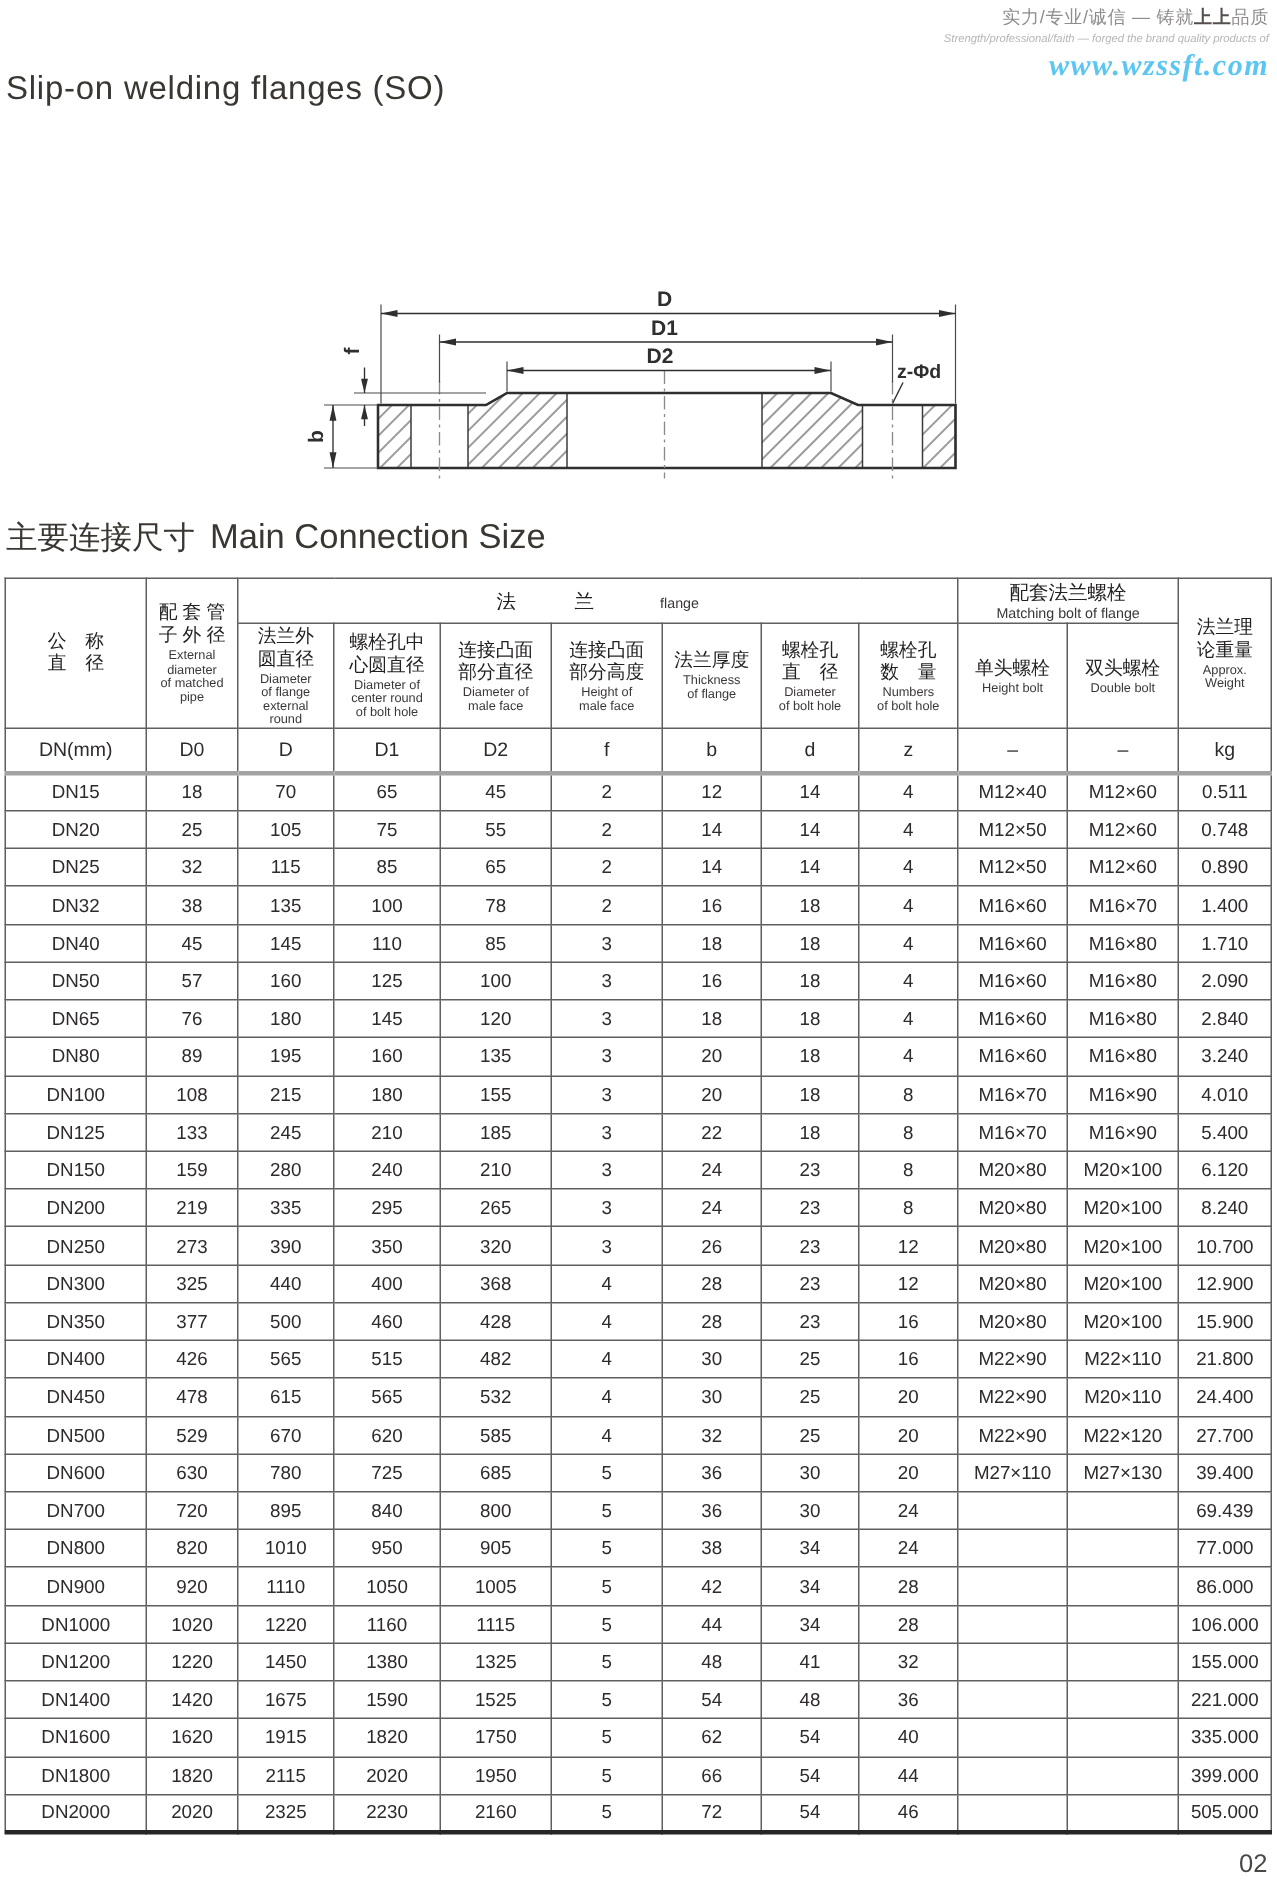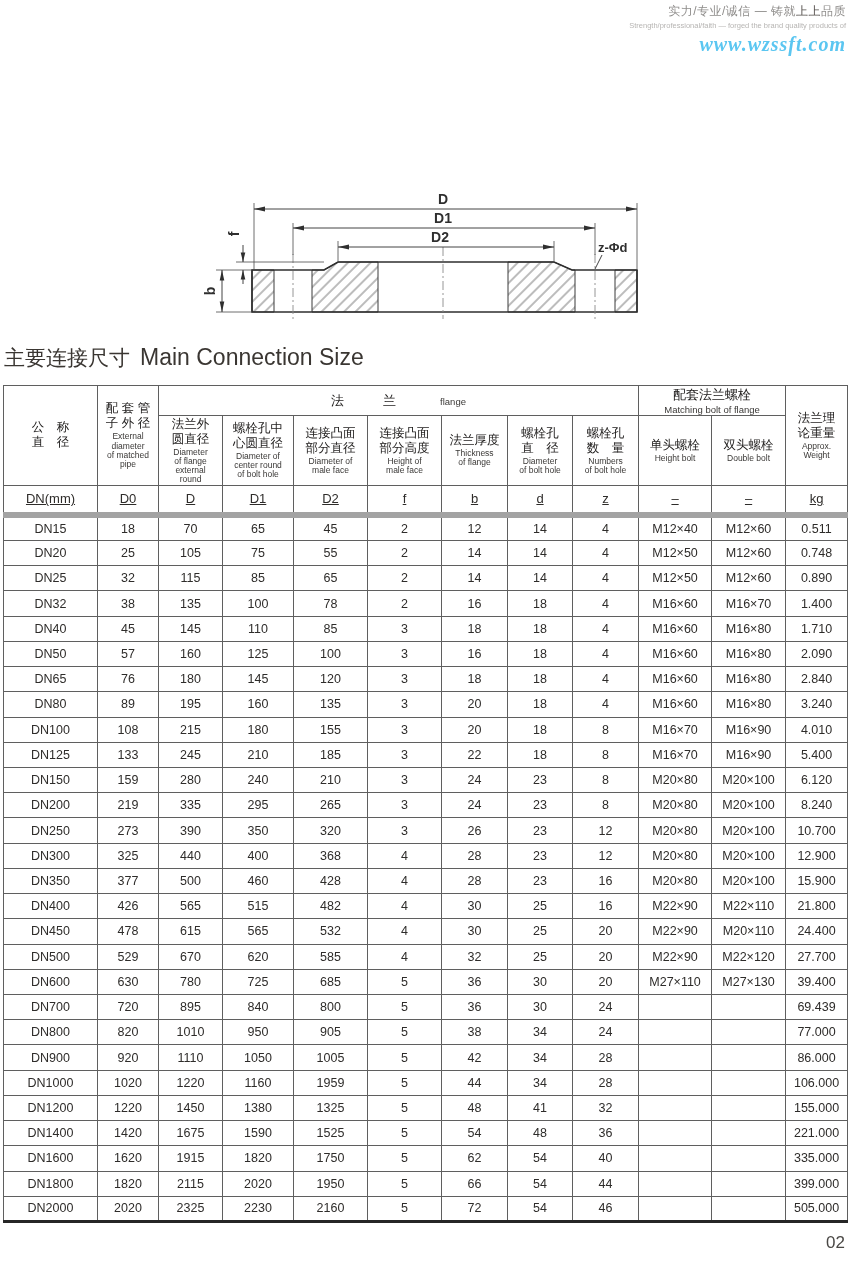--- a/index.html
+++ b/index.html
@@ -5,22 +5,22 @@
   * { margin:0; padding:0; box-sizing:border-box; }
   html,body { background:#fff; }
   body {
     width:851px; height:1261px; position:relative; overflow:hidden;
     font-family:"Liberation Sans", sans-serif; color:#3c3836;
   }
 
   
   .slogan { position:absolute; top:3px; right:5px; text-align:right; }
   .slogan-zh { font-size:12px; color:#8f8d8b; letter-spacing:0.5px; }
-  .slogan-zh .bold { color:#55504d; font-weight:normal; }
-  .slogan-en { font-size:7.5px; color:#b7b5b3; margin-top:1px; }
+  .slogan-zh .bold { color:#55504d; font-weight:bold; }
+  .slogan-en { font-size:7.5px; color:#b7b5b3; margin-top:1px;font-style:italic; }
   .website { font-size:20px; font-style:italic; font-weight:bold;
              color:#5bc6f1; margin-top:3px; letter-spacing:1px;font-family:Liberation Serif, serif; }
 
   
   .title-block { position:absolute; left:4px; top:40px; }
   .title-zh { font-size:37px; font-weight:normal; color:#3a3632; letter-spacing:1px; }
   .title-en { font-size:22px; color:#3a3632; margin-top:6px; letter-spacing:0.5px; }
 
   
   .drawing { position:absolute; left:190px; top:183px; }
@@ -36,41 +36,42 @@
     border-collapse:collapse; table-layout:fixed;
     border:1px solid #5f5f5f; border-bottom:3px solid #262626;
   }
   table.spec td {
     border:1px solid #5f5f5f; text-align:center; vertical-align:middle;
     padding:0; color:#2e2c2a; overflow:hidden;
   }
   tr.group-row { height:29px; }
   tr.colhead-row { height:66px; }
   tr.sym-row { height:30px; }
-  tr.sym-row td { border-bottom:6px solid #a3a3a3; font-size:13px;text-decoration:underline; }
+  tr.sym-row td { border-bottom:3px solid #a3a3a3; font-size:13px; }
   tr.data-row td { height:25px; font-size:12.5px; }
   .h-zh { font-size:12.5px; line-height:1.2; white-space:pre-line; color:#232120; }
   .h-en { font-size:8.5px; line-height:1.08; white-space:pre-line; color:#3a3836; margin-top:1px; }
   .g-zh { font-size:13px; color:#232120; }
   .g-en { font-size:9.5px; color:#3a3836; }
   .g-inline .g-en { margin-left:12px;padding-left:32px; }
 
   
   .page-number { position:absolute; right:6px; bottom:8px; font-size:17px; color:#4a4845; }
 </style>
 </head>
 <body>
 
 <div class="slogan">
   <div class="slogan-zh"><span>实力/专业/诚信 — 铸就</span><span class="bold">上上</span><span>品质</span></div>
   <div class="slogan-en">Strength/professional/faith — forged the brand quality products of</div>
   <div class="website">www.wzssft.com</div>
 </div>
 
 <div class="title-block">
+  <div class="title-en">Slip-on welding flanges (SO)</div>
 </div>
 
 <svg class="drawing" width="470" height="148" viewBox="0 0 470 148">
   <defs>
     <pattern id="hatch" patternUnits="userSpaceOnUse" width="8" height="8" patternTransform="rotate(-45)">
       <line x1="0" y1="0" x2="8" y2="0" stroke="#6a6a6a" stroke-width="0.9"></line>
       <line x1="0" y1="8" x2="8" y2="8" stroke="#6a6a6a" stroke-width="0.9"></line>
     </pattern>
   </defs>
 
@@ -555,21 +556,21 @@
         <td>28</td>
         <td></td>
         <td></td>
         <td>86.000</td>
       </tr>
       <tr class="data-row">
         <td>DN1000</td>
         <td>1020</td>
         <td>1220</td>
         <td>1160</td>
-        <td>1959</td>
+        <td>1115</td>
         <td>5</td>
         <td>44</td>
         <td>34</td>
         <td>28</td>
         <td></td>
         <td></td>
         <td>106.000</td>
       </tr>
       <tr class="data-row">
         <td>DN1200</td>

